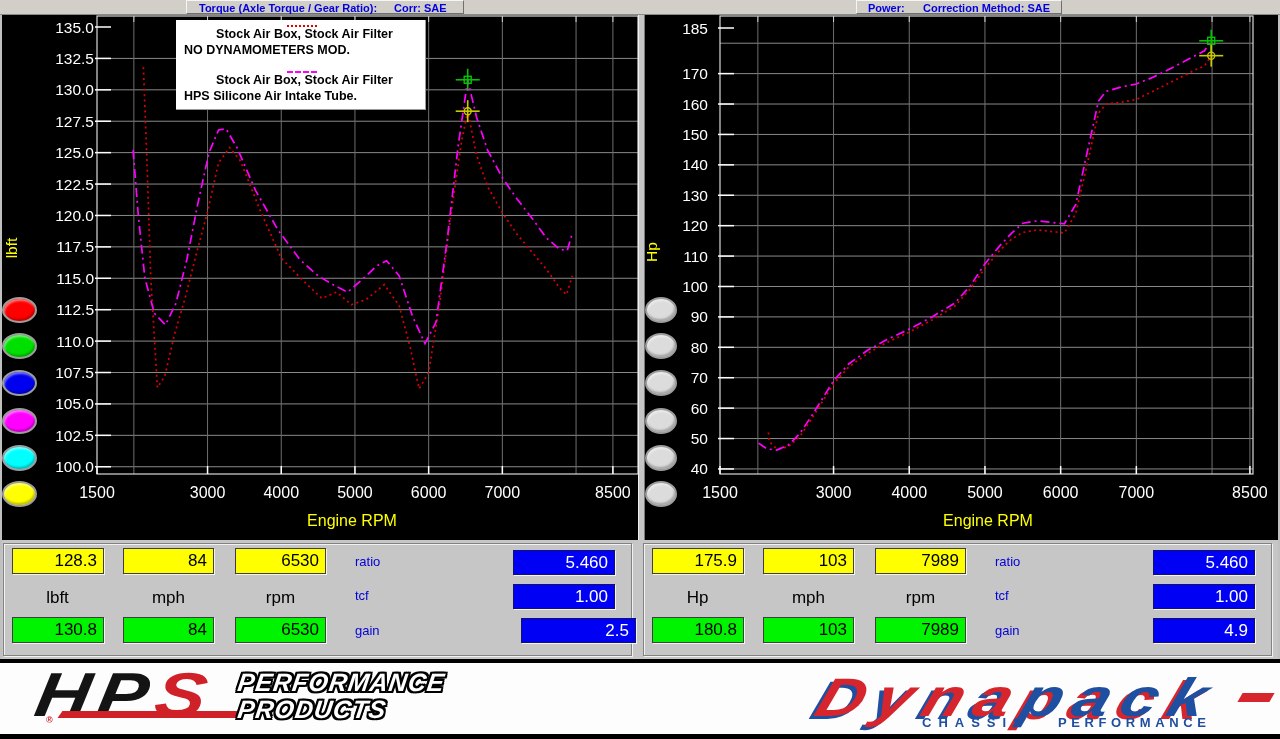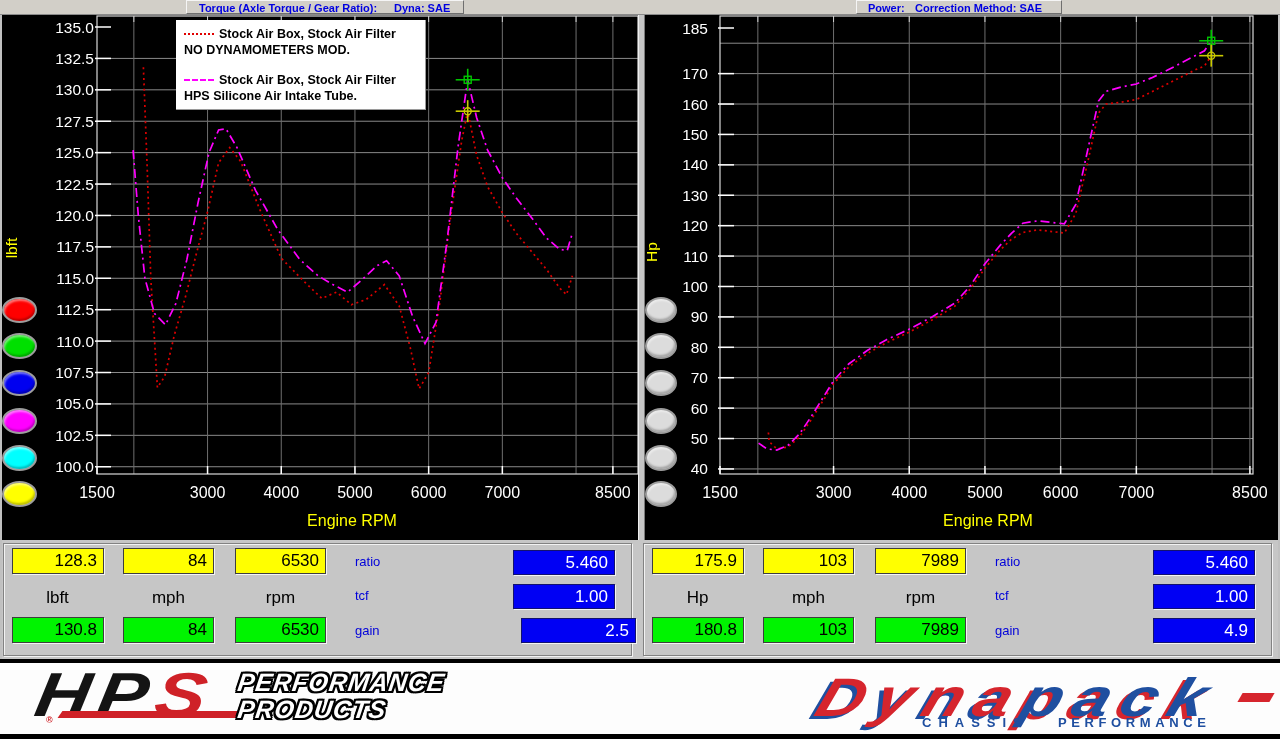--- a/index.html
+++ b/index.html
@@ -15,21 +15,21 @@
   .rail{position:absolute;top:0;width:2px;height:660px;background:#c0c0c0;z-index:5;}
   
   #plot-bg{position:absolute;left:0;top:14px;width:1280px;height:526px;background:#000;}
   #divider{position:absolute;left:638px;top:14px;width:7px;height:526px;background:#c6c6c6;
            border-left:1px solid #efefef;border-right:1px solid #7a7a7a;box-sizing:border-box;z-index:3;}
   #plots{position:absolute;left:0;top:0;z-index:2;pointer-events:none;}
   
   #legend{position:absolute;left:176px;top:20px;width:250px;height:90px;background:#fff;
           border-right:1px solid #9a9a9a;border-bottom:1px solid #9a9a9a;z-index:4;
           font-size:12.5px;font-weight:bold;color:#000;box-sizing:border-box;padding:5px 0 0 8px;}
-  .legend-row{display:flex;align-items:center;height:17px;white-space:nowrap;}
+  .legend-row{display:flex;align-items:center;height:17px;white-space:nowrap;flex-direction:column;}
   .legend-sample{display:inline-block;width:30px;margin-right:5px;border-top-width:2px;}
   .sample-red{border-top-style:dotted;border-top-color:#e00000;}
   .sample-magenta{border-top-style:dashed;border-top-color:#ff00ff;}
   .legend-sub{height:17px;line-height:16px;white-space:nowrap;}
   .legend-gap{height:12px;}
   
   .circle-btn{position:absolute;height:26px;border-radius:50%;border:2px solid #9d9d9d;
               box-sizing:border-box;z-index:4;box-shadow:inset 1px 2px 2px rgba(255,255,255,.45), inset -1px -2px 2px rgba(0,0,0,.25);}
   
   #readout-bg{position:absolute;left:0;top:540px;width:1280px;height:119px;background:#c6c6c6;z-index:3;}
@@ -71,25 +71,25 @@
   #dyn-dash{position:absolute;left:440px;top:30px;width:32px;height:9px;background:#d6252d;transform:skewX(-30deg);}
 </style>
 </head>
 <body>
 
 <div id="window">
 
   <div id="titlebar">
     <div class="title-seg" style="left:186px;width:276px;">
       <span class="title-text" style="left:12px;">Torque (Axle Torque / Gear Ratio):</span>
-      <span class="title-text" style="left:207px;">Dyna: SAE</span>
+      <span class="title-text" style="left:207px;">Corr: SAE</span>
     </div>
     <div class="title-seg" style="left:856px;width:204px;">
       <span class="title-text" style="left:11px;">Power:</span>
-      <span class="title-text" style="left:58px;">Correction Method: SAE</span>
+      <span class="title-text" style="left:66px;">Correction Method: SAE</span>
     </div>
   </div>
 
   <div class="rail" style="left:0;"></div>
   <div class="rail" style="left:1278px;"></div>
 
   <div id="plot-bg"></div>
   <div id="divider"></div>
 
   <svg id="plots" width="1280" height="739">

